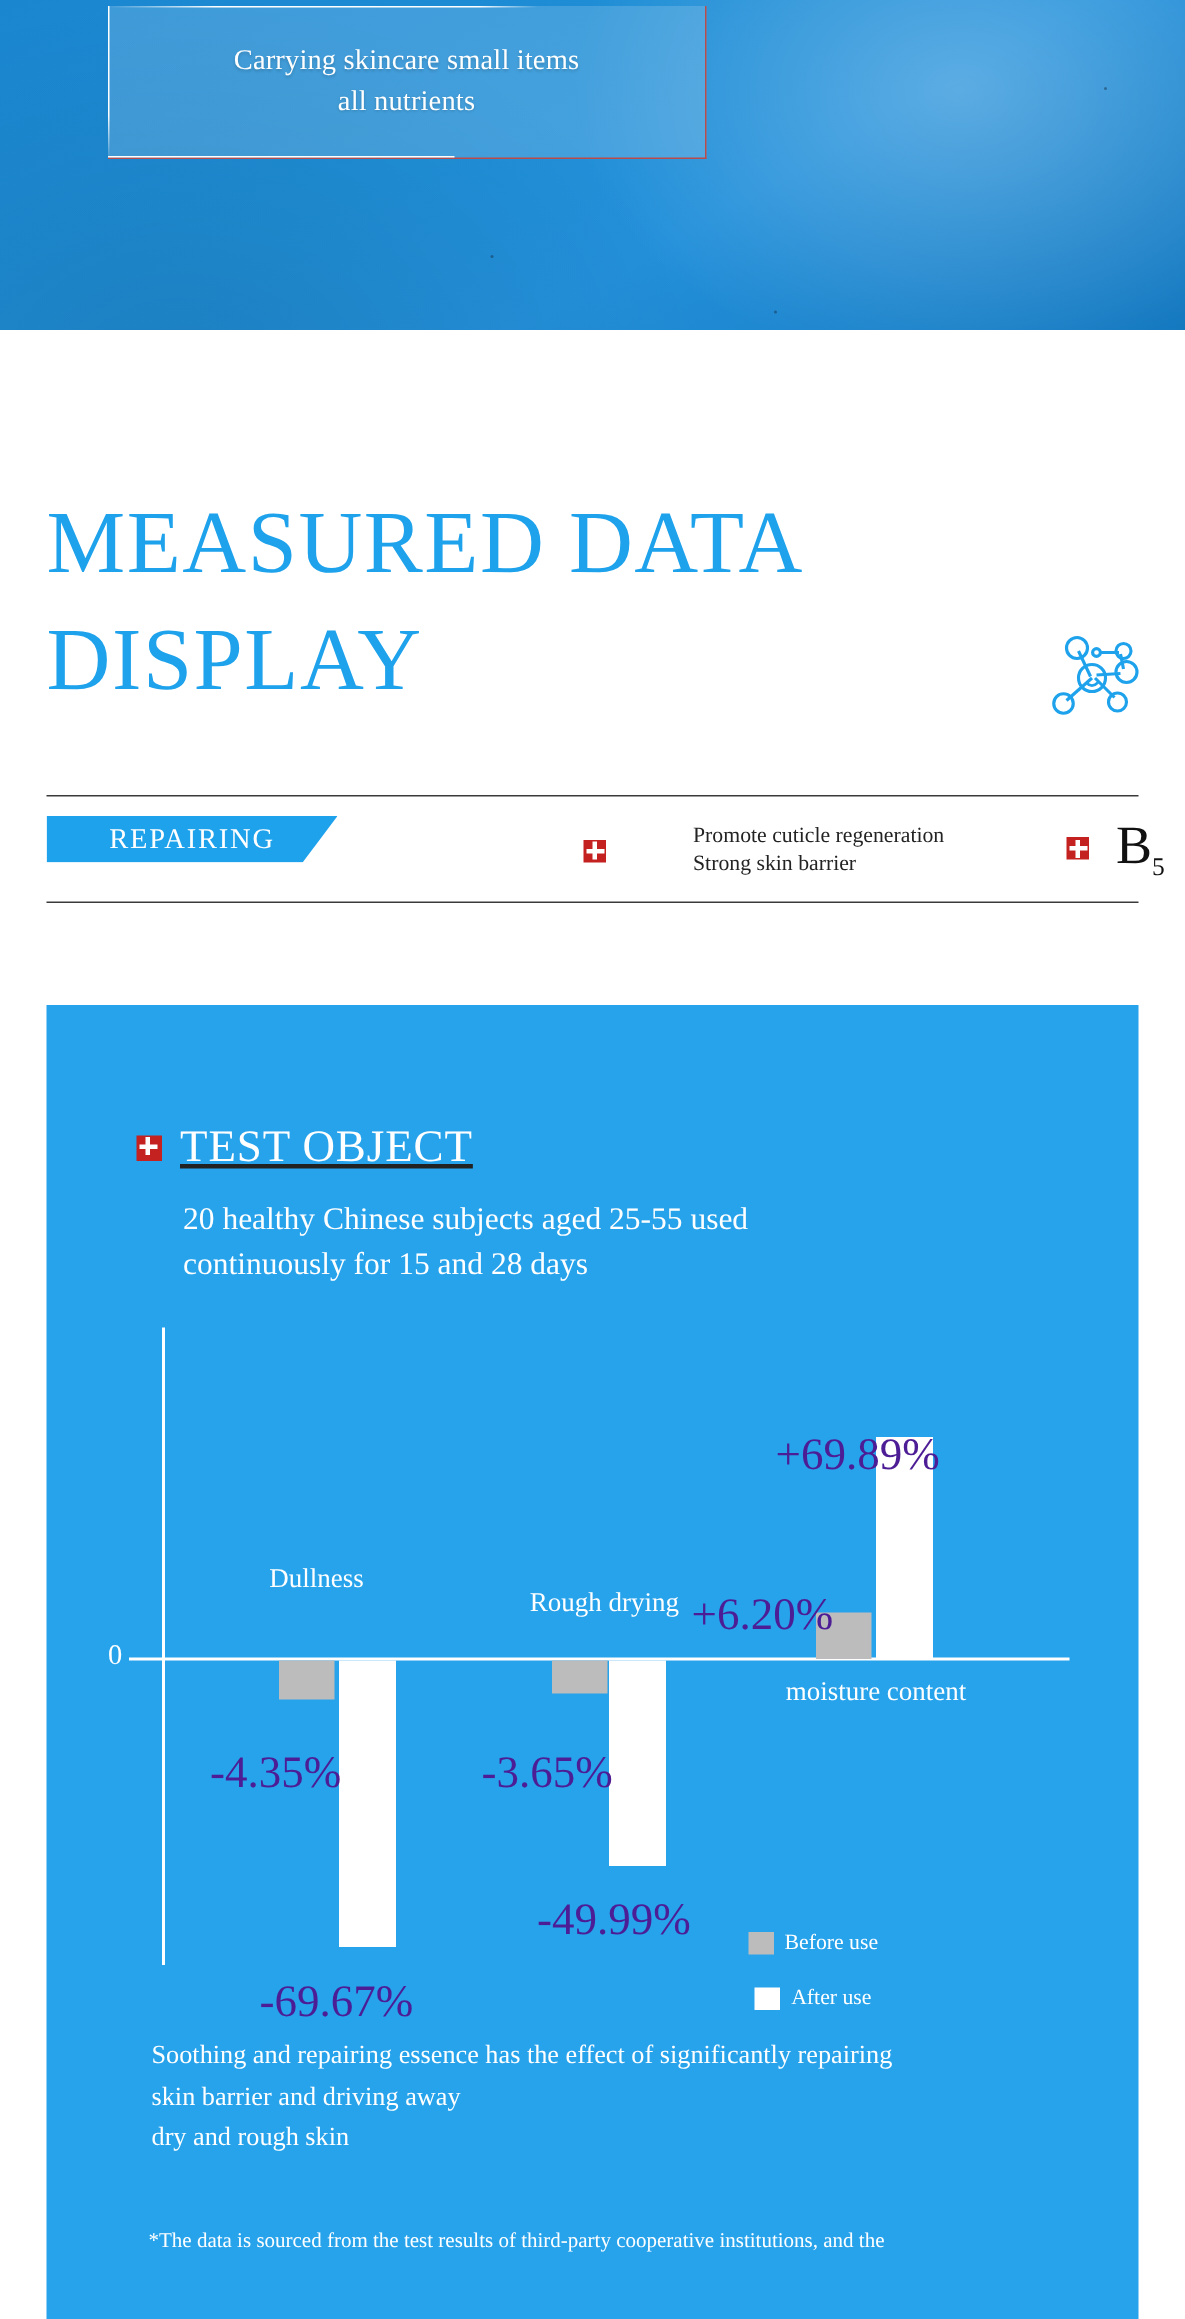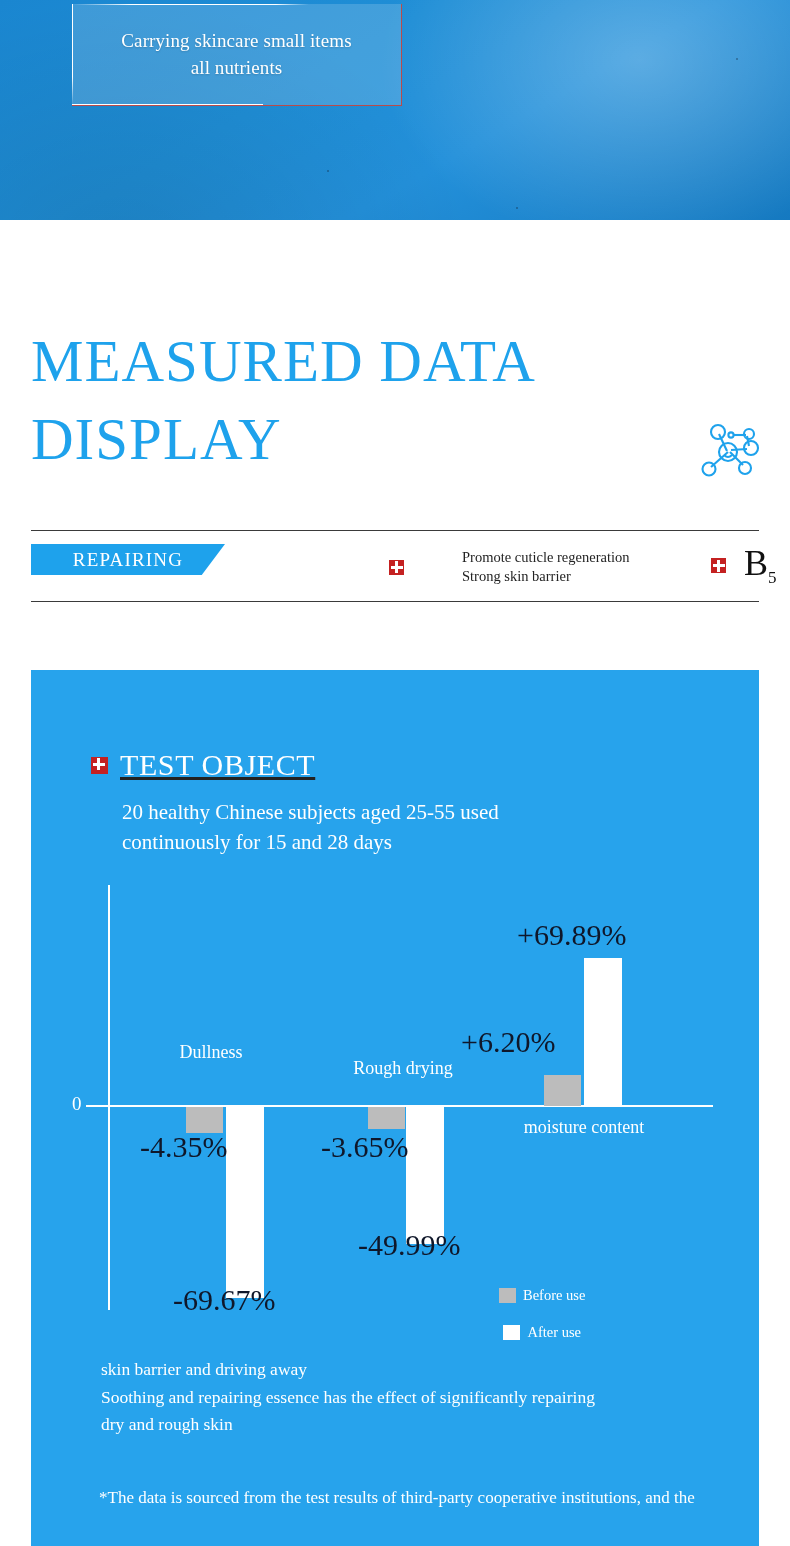--- a/index.html
+++ b/index.html
@@ -16,21 +16,21 @@
     position:absolute; left:0; top:0; width:790px; height:220px;
     background:
       radial-gradient(ellipse 420px 300px at 640px 60px, rgba(255,255,255,0.26), rgba(255,255,255,0) 62%),
       radial-gradient(ellipse 500px 360px at 120px 250px, rgba(0,0,0,0.10), rgba(0,0,0,0) 70%),
       linear-gradient(150deg,#1a86d0 0%, #1f8ed6 38%, #2390da 62%, #1579c0 100%);
     overflow:hidden;
   }
   .hero-speck { position:absolute; width:2px; height:2px; border-radius:50%; background:rgba(20,40,60,.45); }
 
   .hero-box {
-    position:absolute; left:72px; top:4px; width:330px; height:102px;
+    position:absolute; left:72px; top:4px; width:399px; height:102px;
     background:rgba(255,255,255,0.16);
     border-right:1px solid #b94b4b;
     border-bottom:1px solid #b94b4b;
     display:flex; align-items:center; justify-content:center;
   }
   .hero-box::before{
     content:""; position:absolute; left:0; top:0; width:1px; height:100%;
     background:linear-gradient(#ffffff 0%, #ffffff 72%, rgba(255,255,255,0) 100%);
   }
   .hero-box::after{
@@ -111,38 +111,38 @@
   .chart { position:absolute; left:0; top:0; width:728px; height:876px; }
   .axis-y { position:absolute; left:77px; top:215px; width:2px; height:425px; background:#fff; }
   .axis-x { position:absolute; left:55px; top:435px; width:627px; height:2px; background:#fff; }
   .zero-label { position:absolute; left:41px; top:423px; color:#fff; font-size:19px; }
 
   .bar { position:absolute; }
   .bar.gray  { background:#bcbcbc; }
   .bar.white { background:#ffffff; }
 
   .grp-label { position:absolute; color:#fff; font-size:18px; text-align:center; line-height:1.2; }
-  .val-label { position:absolute; color:#0f172a; white-space:nowrap; }
+  .val-label { position:absolute; color:#4c1d95; white-space:nowrap;margin-top:35px; }
   .val-label .big { font-size:30px; }
 
   .legend { position:absolute; left:468px; top:617px; display:flex; align-items:center; gap:10px; color:#fff; font-size:14.5px;flex-direction:column; }
   .legend-sw { width:17px; height:15px; display:inline-block; }
   .legend-sw.gray { background:#bcbcbc; }
   .legend-sw.white { background:#fff; }
   .legend-item { display:flex; align-items:center; gap:7px; }
   .legend-gap { width:14px; }
 
   
   .summary {
     position:absolute; left:70px; top:686px; width:650px;
     color:#fff; font-size:17.5px; line-height:1.58;
   }
   .disclaimer {
     position:absolute; left:68px; top:812px; width:620px;
-    color:#fff; font-size:17px; line-height:1.85;
+    color:#fff; font-size:14px; line-height:1.85;
   }
 </style>
 </head>
 <body>
 
 <div class="hero">
   <div class="hero-speck" style="left:736px; top:58px;"></div>
   <div class="hero-speck" style="left:516px; top:207px;"></div>
   <div class="hero-speck" style="left:327px; top:170px;"></div>
 
@@ -241,21 +241,21 @@
       </span>
       <span class="legend-gap"></span>
       <span class="legend-item">
         <span class="legend-sw white"></span>
         <span>After use</span>
       </span>
     </div>
   </div>
 
   <div class="summary">
+    <div>Soothing and repairing essence has the effect of significantly repairing</div>
     <div>skin barrier and driving away</div>
-    <div>Soothing and repairing essence has the effect of significantly repairing</div>
     <div>dry and rough skin</div>
   </div>
 
   <div class="disclaimer">
     <div>*The data is sourced from the test results of third-party cooperative institutions, and the</div>
   </div>
 </div>
 
 </body></html>

